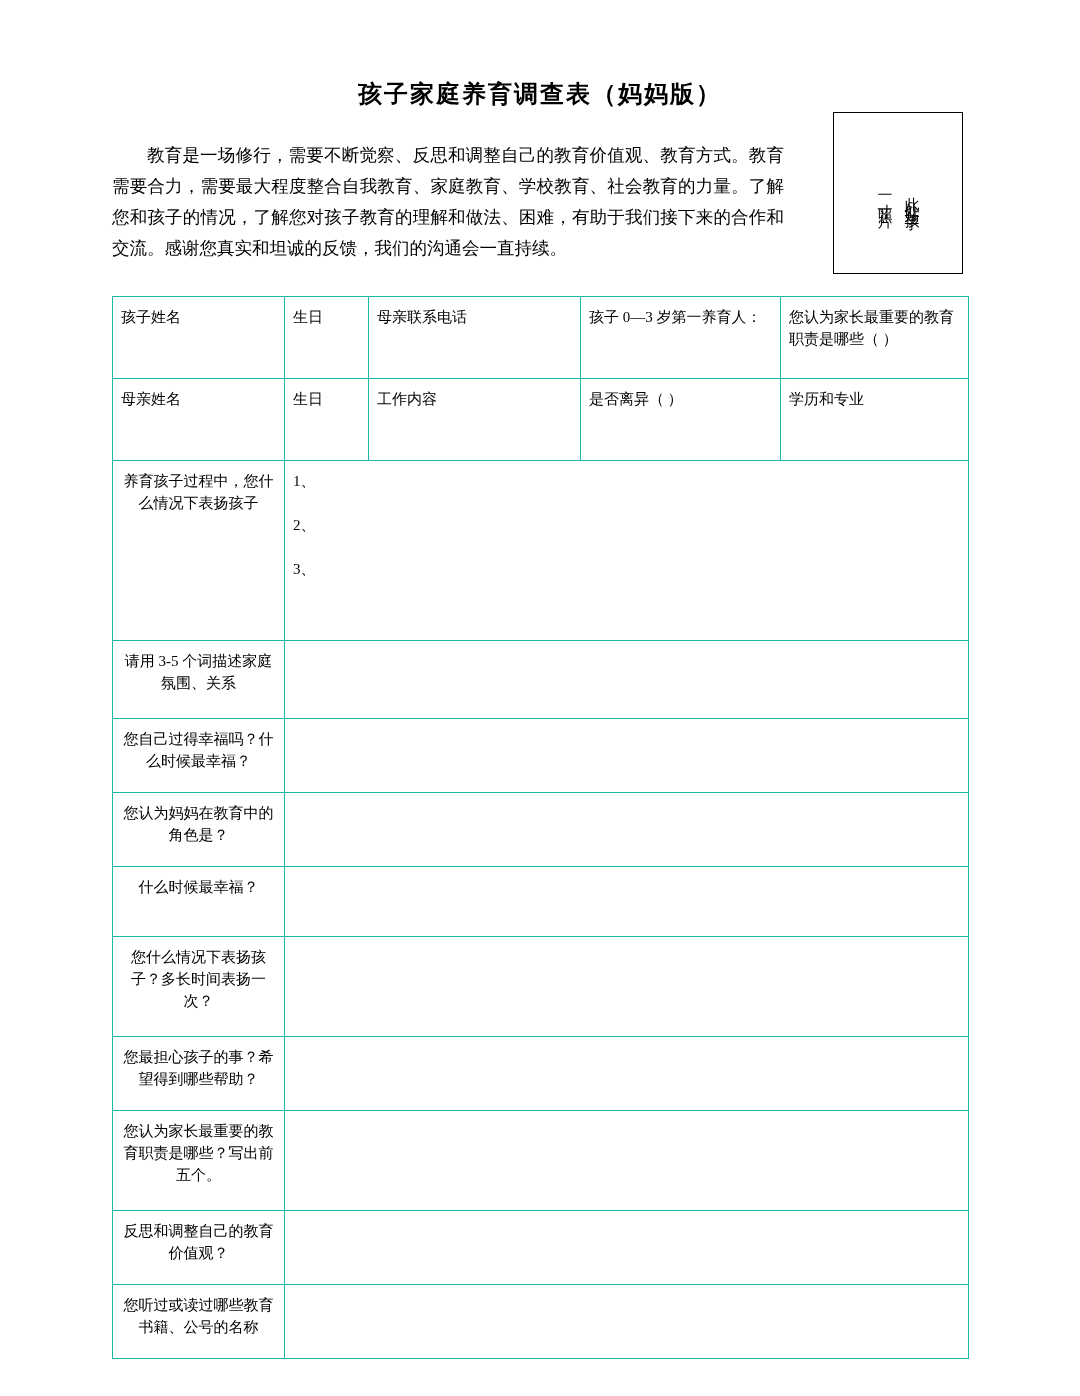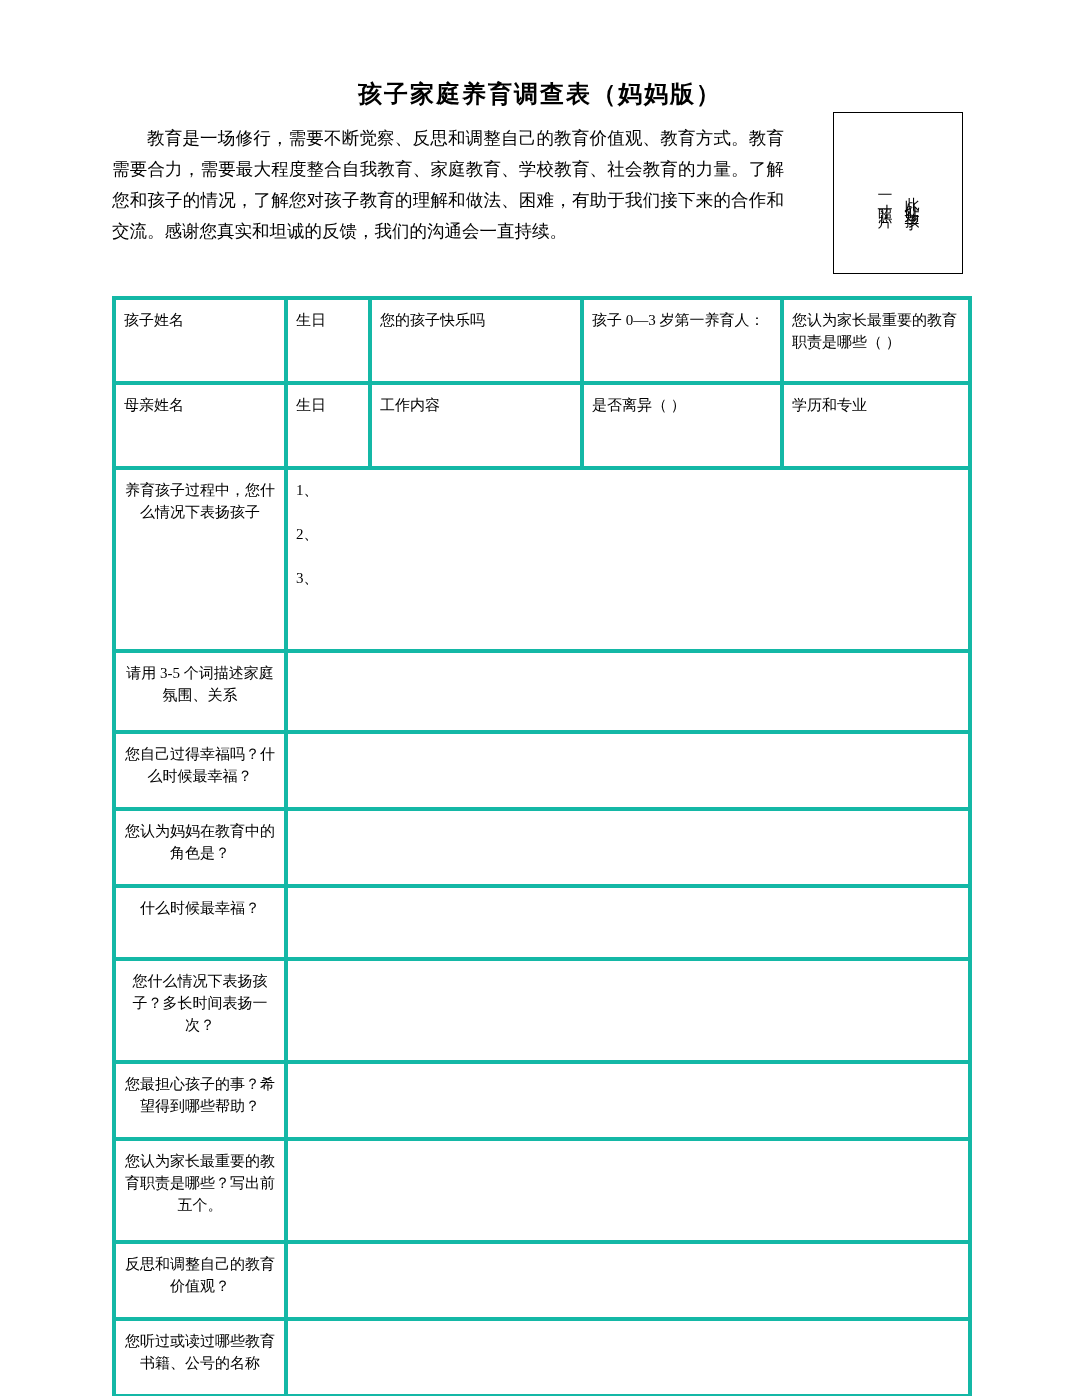--- a/index.html
+++ b/index.html
@@ -27,21 +27,21 @@
     left: 0;
     width: 1080px;
     text-align: center;
     font-family: "DejaVu Serif", "Liberation Serif", serif;
     font-weight: bold;
     font-size: 24px;
     letter-spacing: 2px;
   }
   .intro {
     position: absolute;
-    top: 123px;
+    top: 140px;
     left: 112px;
     width: 672px;
     font-size: 17.5px;
     line-height: 31px;
     text-indent: 2em;
     text-align: justify;
   }
   .photo-box {
     position: absolute;
     top: 112px;
@@ -71,21 +71,21 @@
   table.form {
     position: absolute;
     top: 296px;
     left: 112px;
     width: 856px;
     border-collapse: collapse;
     table-layout: fixed;
     font-size: 15px;
   }
   table.form td {
-    border: 4px solid #14b8a6;
+    border: 1px solid #14b8a6;
     vertical-align: top;
     padding: 9px 8px 6px 8px;
     line-height: 22px;
     word-break: break-word;
     margin-top: 29px;
   }
   td.label-center {
     text-align: center;
     vertical-align: middle;
     padding: 8px 10px;
@@ -120,21 +120,21 @@
       <col style="width:84px">
       <col style="width:212px">
       <col style="width:200px">
       <col style="width:188px">
     </colgroup>
 
     <tbody>
         <tr class="h-row">
       <td>孩子姓名</td>
       <td>生日</td>
-      <td>您的孩子快乐吗</td>
+      <td>母亲联系电话</td>
       <td>孩子 0—3 岁第一养育人：</td>
       <td>您认为家长最重要的教育职责是哪些（    ）</td>
     </tr>
 
     <tr class="h-row">
       <td>母亲姓名</td>
       <td>生日</td>
       <td>工作内容</td>
       <td>是否离异（    ）</td>
       <td>学历和专业</td>

